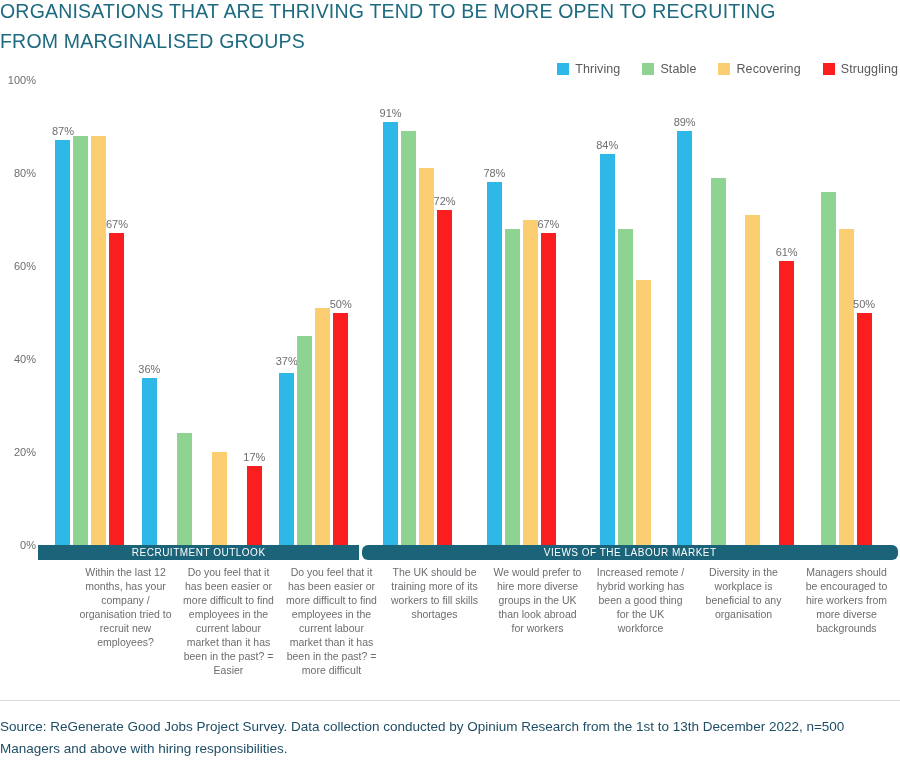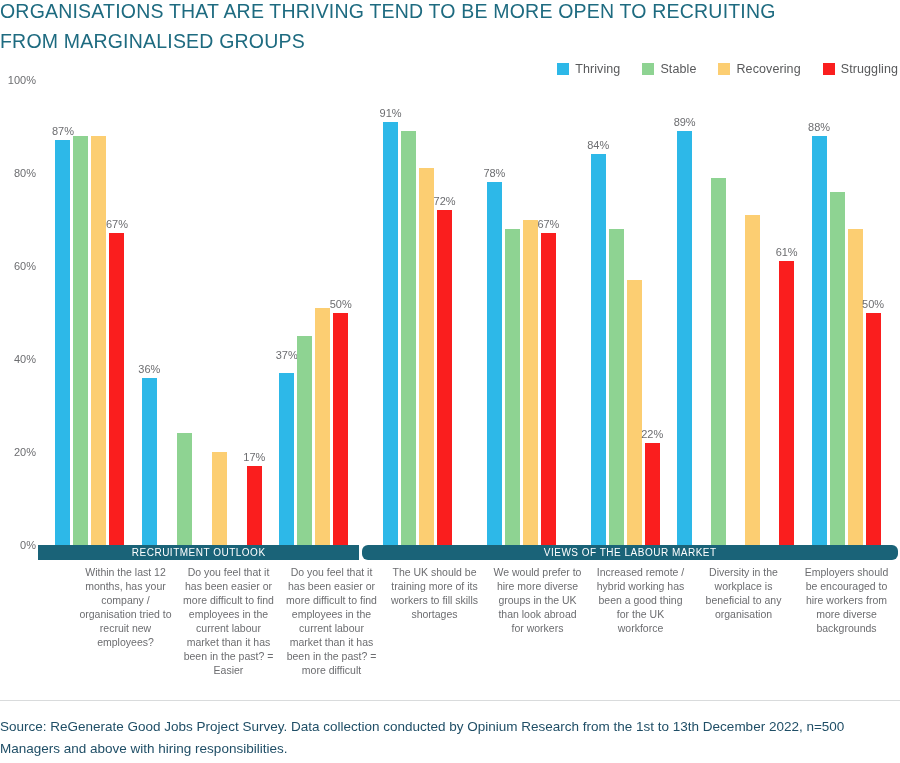--- a/index.html
+++ b/index.html
@@ -204,21 +204,21 @@
             <div class="bar" style="height: 93px; background: rgb(252, 206, 114);"></div>
           </div>
           <div class="bar-wrap">
             <div class="bar" style="height: 79.05px; background: rgb(250, 30, 30);"></div>
             <div class="bar-label" style="bottom: 82.05px;">17%</div>
           </div>
         </div>
         <div class="group" style="flex: 1 1 0px;">
           <div class="bar-wrap">
             <div class="bar" style="height: 172.05px; background: rgb(45, 184, 232);"></div>
-            <div class="bar-label" style="bottom: 184px;">37%</div>
+            <div class="bar-label" style="bottom: 178px;">37%</div>
           </div>
           <div class="bar-wrap">
             <div class="bar" style="height: 209.25px; background: rgb(142, 211, 146);"></div>
           </div>
           <div class="bar-wrap">
             <div class="bar" style="height: 237.15px; background: rgb(252, 206, 114);"></div>
           </div>
           <div class="bar-wrap">
             <div class="bar" style="height: 232.5px; background: rgb(250, 30, 30);"></div>
             <div class="bar-label" style="bottom: 235.5px;">50%</div>
@@ -260,46 +260,38 @@
           <div class="bar-wrap">
             <div class="bar" style="height: 390.6px; background: rgb(45, 184, 232);"></div>
             <div class="bar-label" style="bottom: 393.6px;">84%</div>
           </div>
           <div class="bar-wrap">
             <div class="bar" style="height: 316.2px; background: rgb(142, 211, 146);"></div>
           </div>
           <div class="bar-wrap">
             <div class="bar" style="height: 265.05px; background: rgb(252, 206, 114);"></div>
           </div>
-          <div class="bar-wrap">
-            <div class="bar" style="height: 102.3px; background: rgb(250, 30, 30);"></div>
-            <div class="bar-label" style="bottom: 105.3px;">22%</div>
-          </div>
         </div>
         <div class="group" style="flex: 1 1 0px; gap: 19px;">
           <div class="bar-wrap">
             <div class="bar" style="height: 413.85px; background: rgb(45, 184, 232);"></div>
             <div class="bar-label" style="bottom: 416.85px;">89%</div>
           </div>
           <div class="bar-wrap">
             <div class="bar" style="height: 367.35px; background: rgb(142, 211, 146);"></div>
           </div>
           <div class="bar-wrap">
             <div class="bar" style="height: 330.15px; background: rgb(252, 206, 114);"></div>
           </div>
           <div class="bar-wrap">
             <div class="bar" style="height: 283.65px; background: rgb(250, 30, 30);"></div>
             <div class="bar-label" style="bottom: 286.65px;">61%</div>
           </div>
         </div>
         <div class="group" style="flex: 1 1 0px;">
-          <div class="bar-wrap">
-            <div class="bar" style="height: 409.2px; background: rgb(45, 184, 232);"></div>
-            <div class="bar-label" style="bottom: 412.2px;">88%</div>
-          </div>
           <div class="bar-wrap">
             <div class="bar" style="height: 353.4px; background: rgb(142, 211, 146);"></div>
           </div>
           <div class="bar-wrap">
             <div class="bar" style="height: 316.2px; background: rgb(252, 206, 114);"></div>
           </div>
           <div class="bar-wrap">
             <div class="bar" style="height: 232.5px; background: rgb(250, 30, 30);"></div>
             <div class="bar-label" style="bottom: 235.5px;">50%</div>
           </div>
@@ -313,19 +305,19 @@
     </div>
 
   <div class="xlabels" id="xlabels">
       <div class="xlabel" style="flex: 1 1 0px;">Within the last 12 months, has your company / organisation tried to recruit new employees?</div>
       <div class="xlabel" style="flex: 1 1 0px;">Do you feel that it has been easier or more difficult to find employees in the current labour market than it has been in the past? = Easier</div>
       <div class="xlabel" style="flex: 1 1 0px;">Do you feel that it has been easier or more difficult to find employees in the current labour market than it has been in the past? = more difficult</div>
       <div class="xlabel" style="flex: 1 1 0px;">The UK should be training more of its workers to fill skills shortages</div>
       <div class="xlabel" style="flex: 1 1 0px;">We would prefer to hire more diverse groups in the UK than look abroad for workers</div>
       <div class="xlabel" style="flex: 1 1 0px;">Increased remote / hybrid working has been a good thing for the UK workforce</div>
       <div class="xlabel" style="flex: 1 1 0px;">Diversity in the workplace is beneficial to any organisation</div>
-      <div class="xlabel" style="flex: 1 1 0px;">Employers should be encouraged to hire workers from more diverse backgrounds</div>
+      <div class="xlabel" style="flex: 1 1 0px;">Managers should be encouraged to hire workers from more diverse backgrounds</div>
     </div>
 
   <div class="footer-rule"></div>
   <div class="footer">Source: ReGenerate Good Jobs Project Survey. Data collection conducted by Opinium Research from the 1st to 13th December 2022, n=500 Managers and above with hiring responsibilities.</div>
 
 </div>
 
 </body></html>

